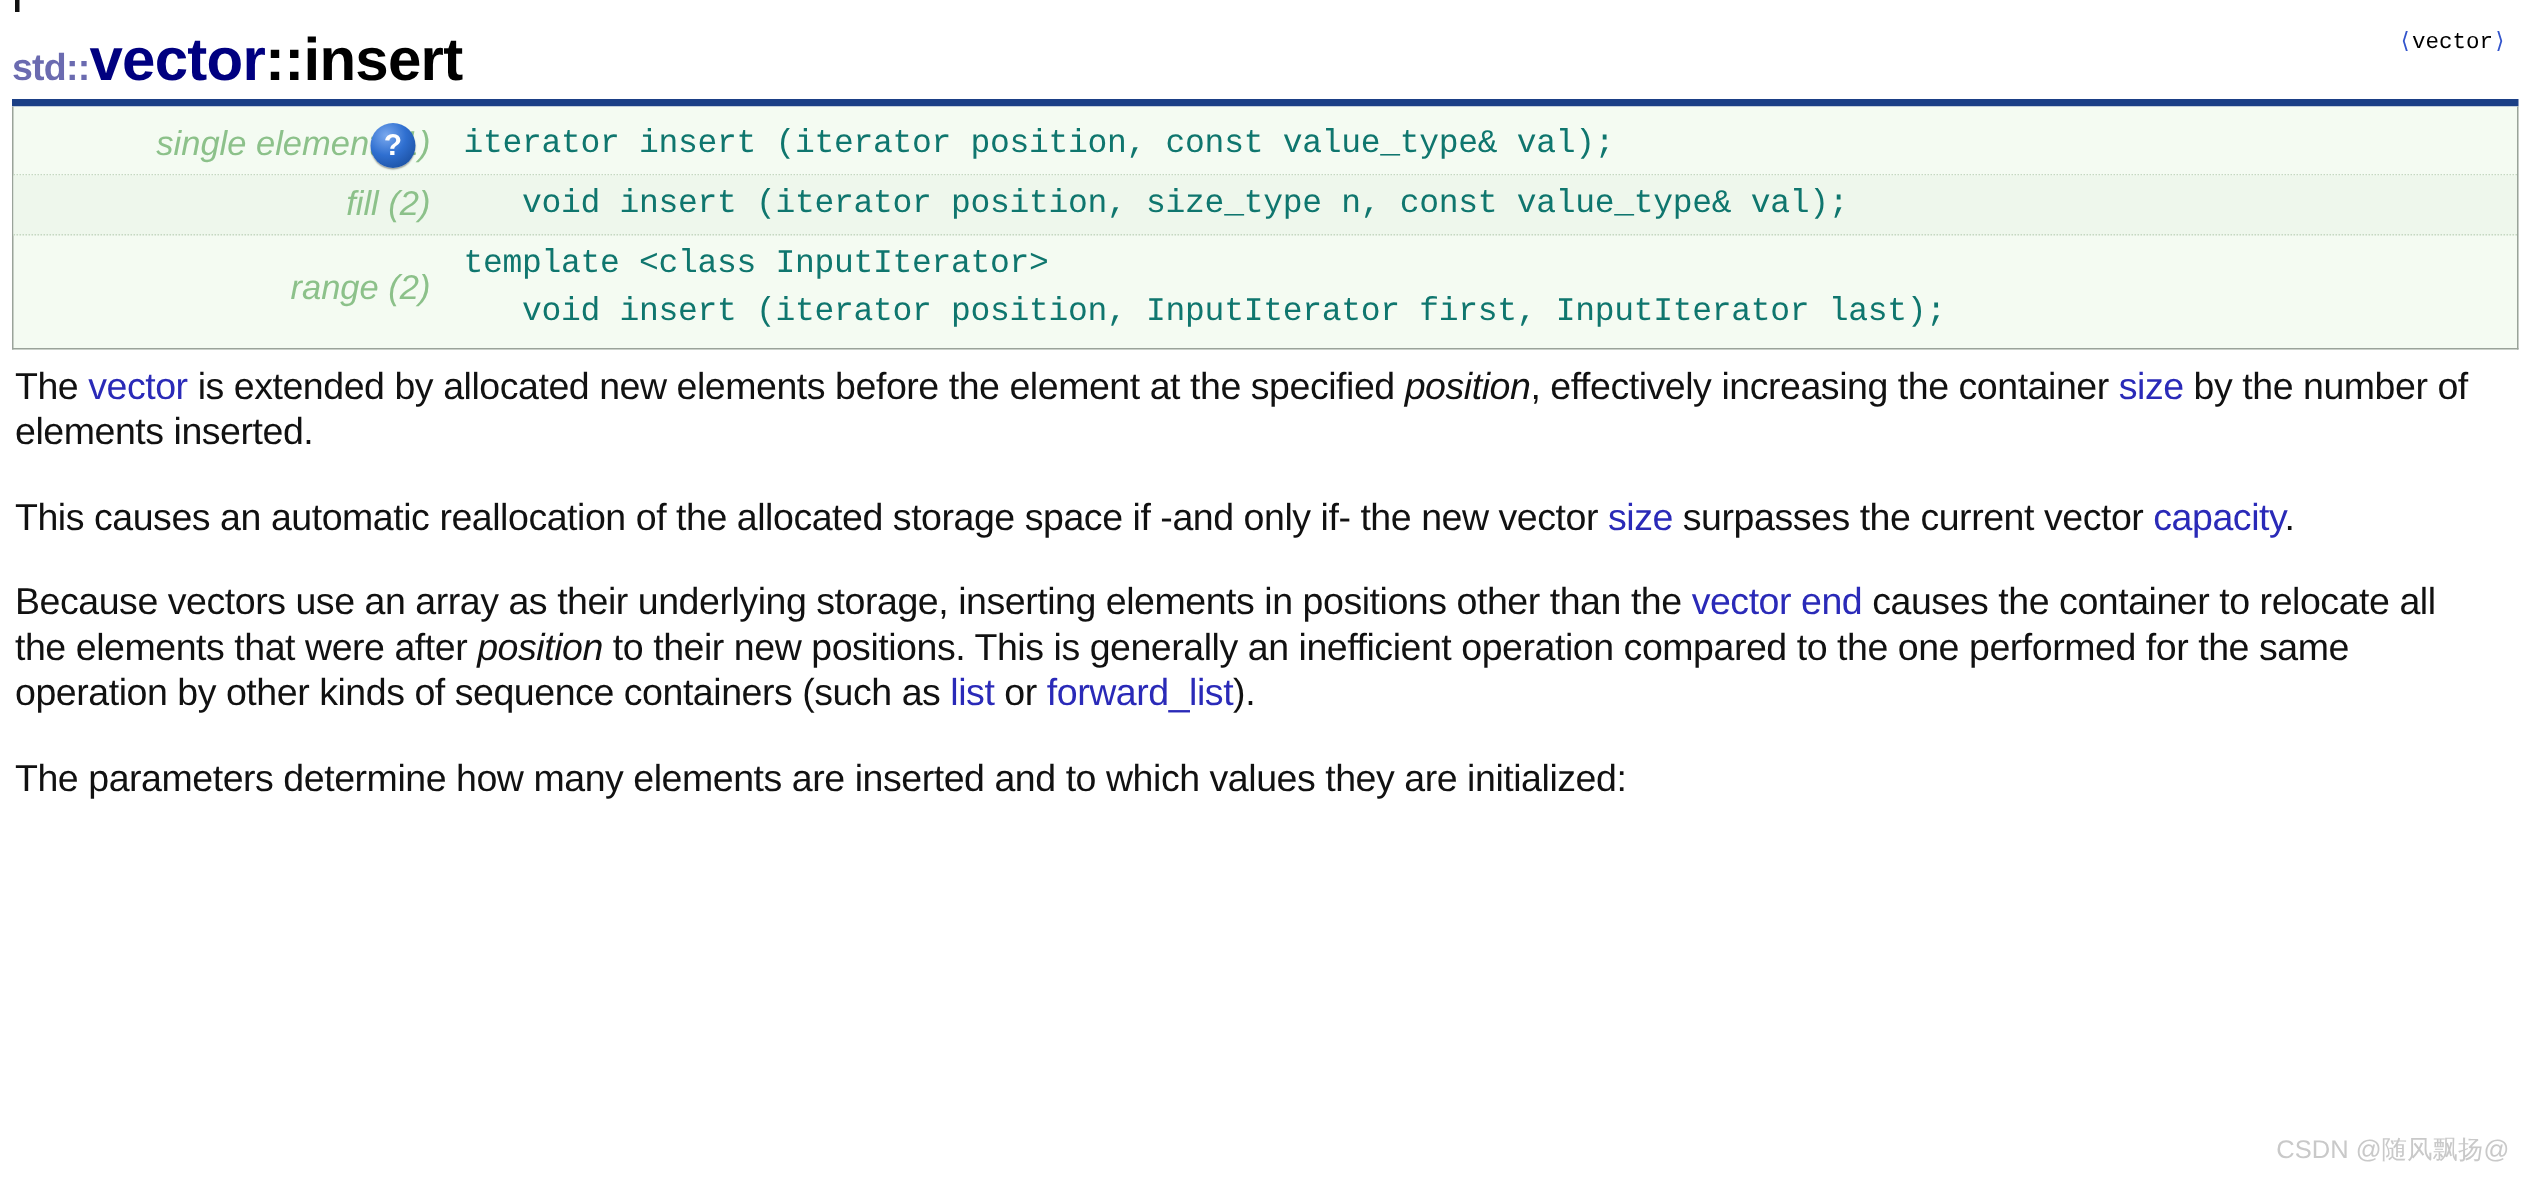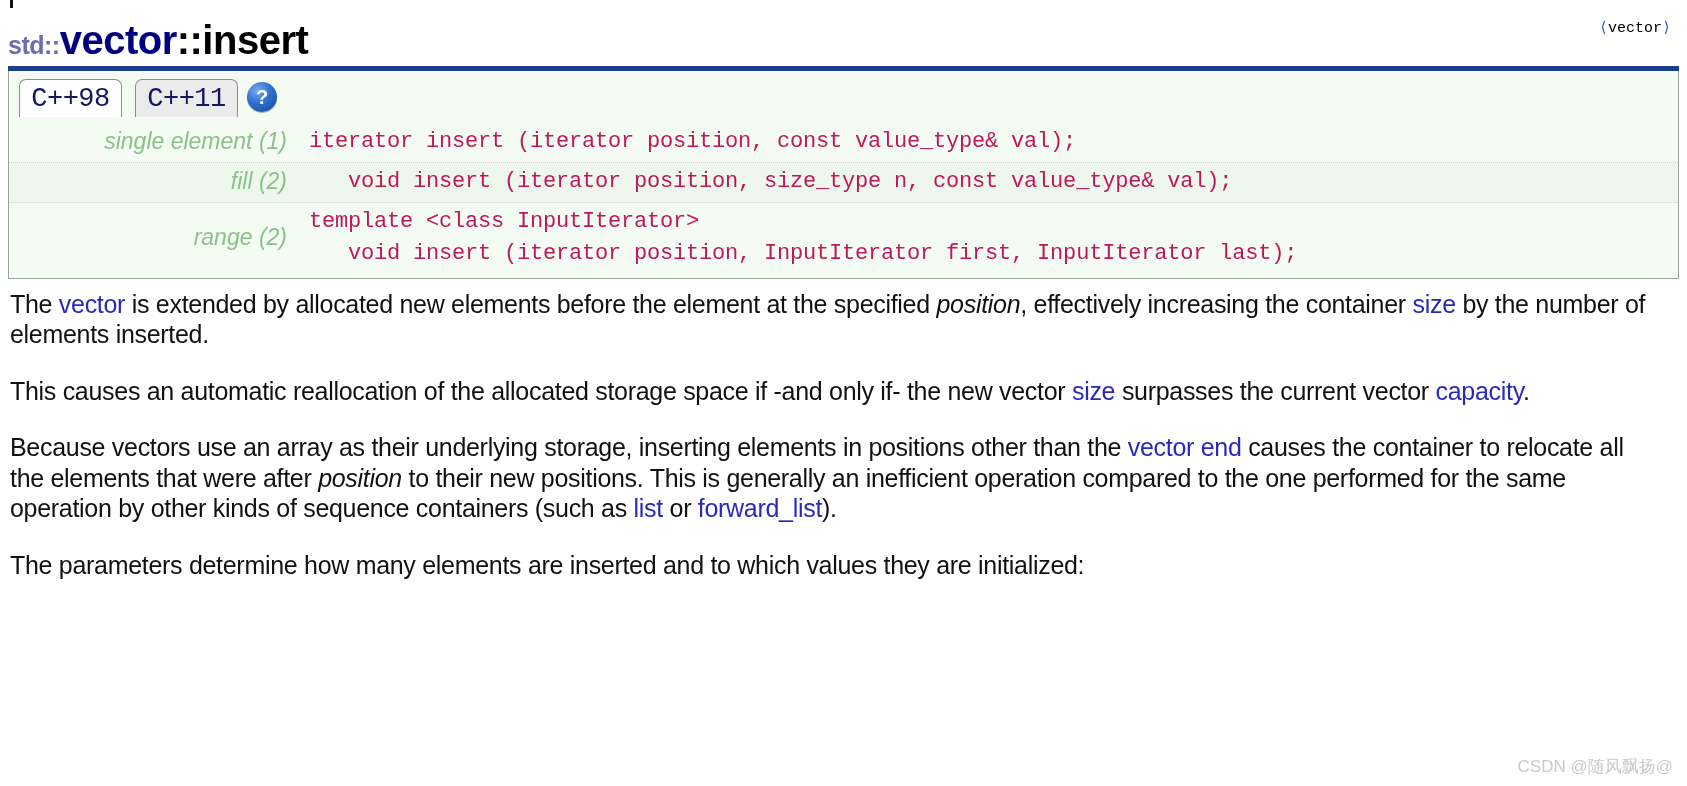--- a/index.html
+++ b/index.html
@@ -161,21 +161,21 @@
     font-style: italic;
     font-size: 23px;
     color: #8cc18a;
     font-family: "Liberation Sans", sans-serif;
     align-self: center;
   }
   .sig-code {
     flex: 1 1 auto;
     font-family: "Liberation Mono", "DejaVu Sans Mono", monospace;
     font-size: 22px;
-    color: #be185d;
+    color: #0f766e;
     line-height: 1.45;
     white-space: pre;
     letter-spacing: -0.2px;
   }
 
   
   .content {
     padding: 10px 0 0 2px;
     font-family: "Liberation Sans", "DejaVu Sans", sans-serif;
   }
@@ -221,24 +221,20 @@
     <div class="title">
       <span class="ns">std::</span><span class="cls">vector</span><span class="sep">::</span><span class="member">insert</span>
     </div>
     <div class="hdr-include">
       <span class="angle">⟨</span><span>vector</span><span class="angle">⟩</span>
     </div>
   </div>
 
   <div class="rule"></div>
 
-  <div class="tabbar">
-    <div class="tab active">C++98</div>
-    <div class="tab inactive">C++11</div>
-  </div>
   <div class="help-icon">?</div>
 
   <div class="sigpanel">
     <div class="sigrow">
       <div class="sig-label">single element (1)</div>
       <div class="sig-code">iterator insert (iterator position, const value_type&amp; val);</div>
     </div>
     <div class="sigrow alt">
       <div class="sig-label">fill (2)</div>
       <div class="sig-code">   void insert (iterator position, size_type n, const value_type&amp; val);</div>

